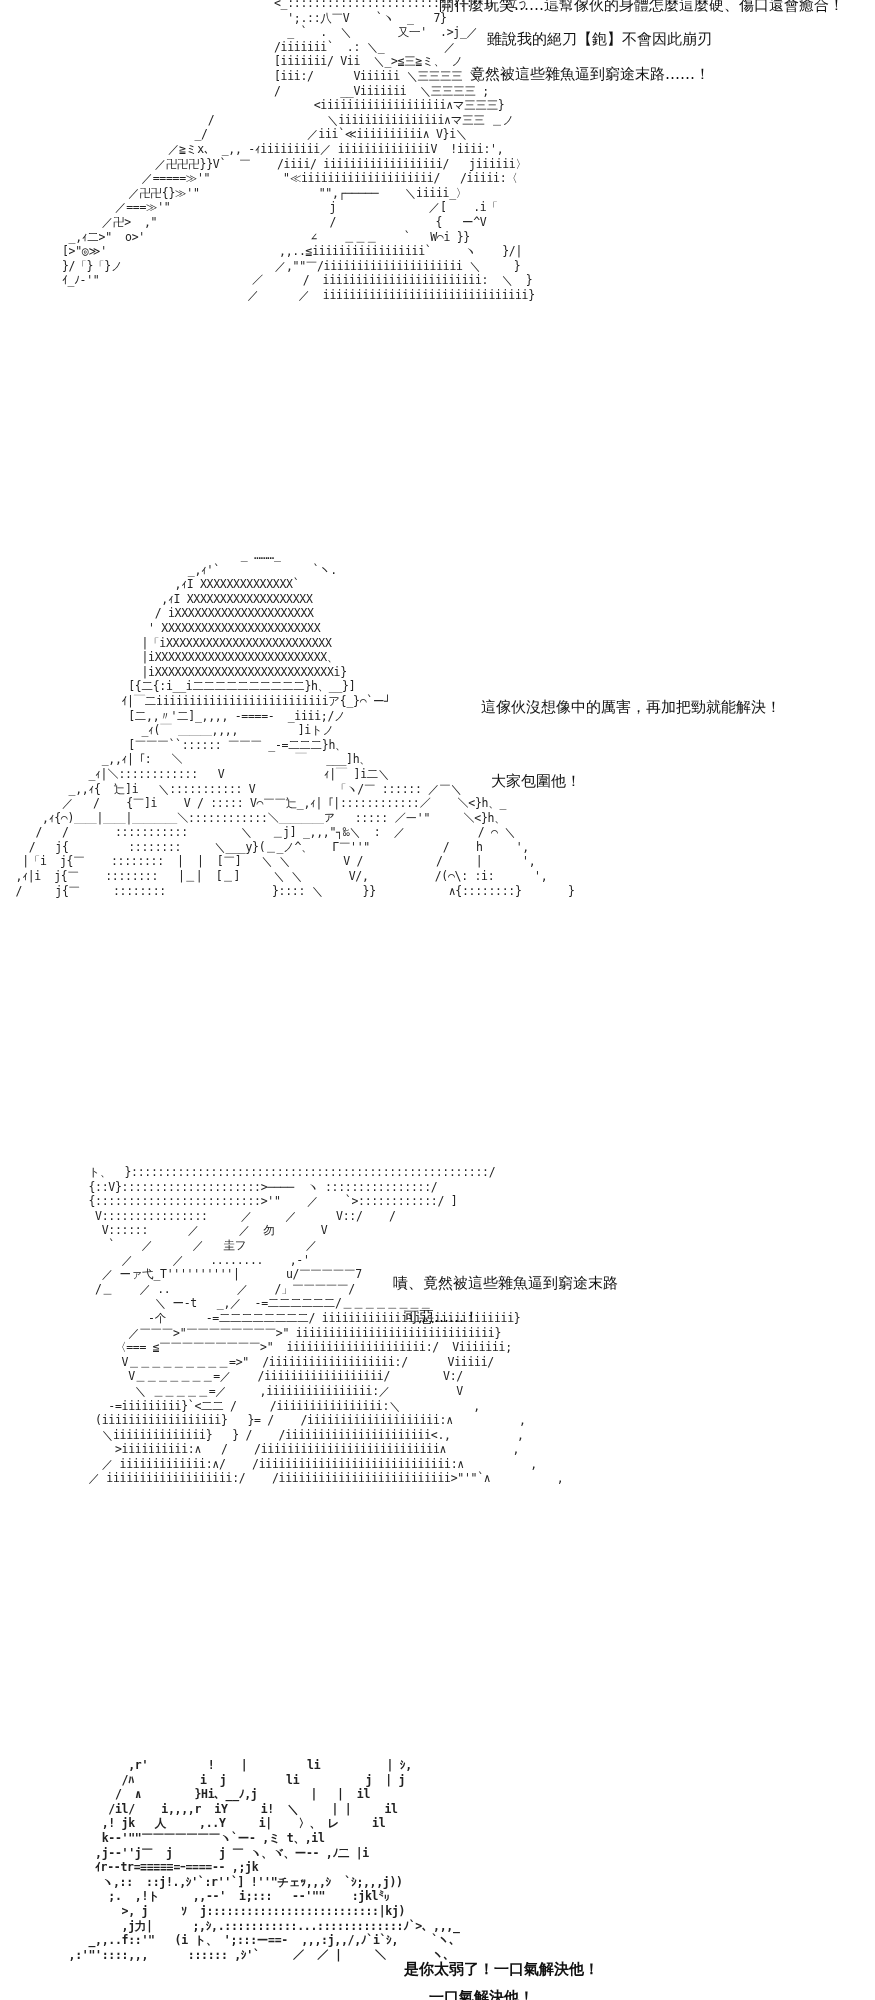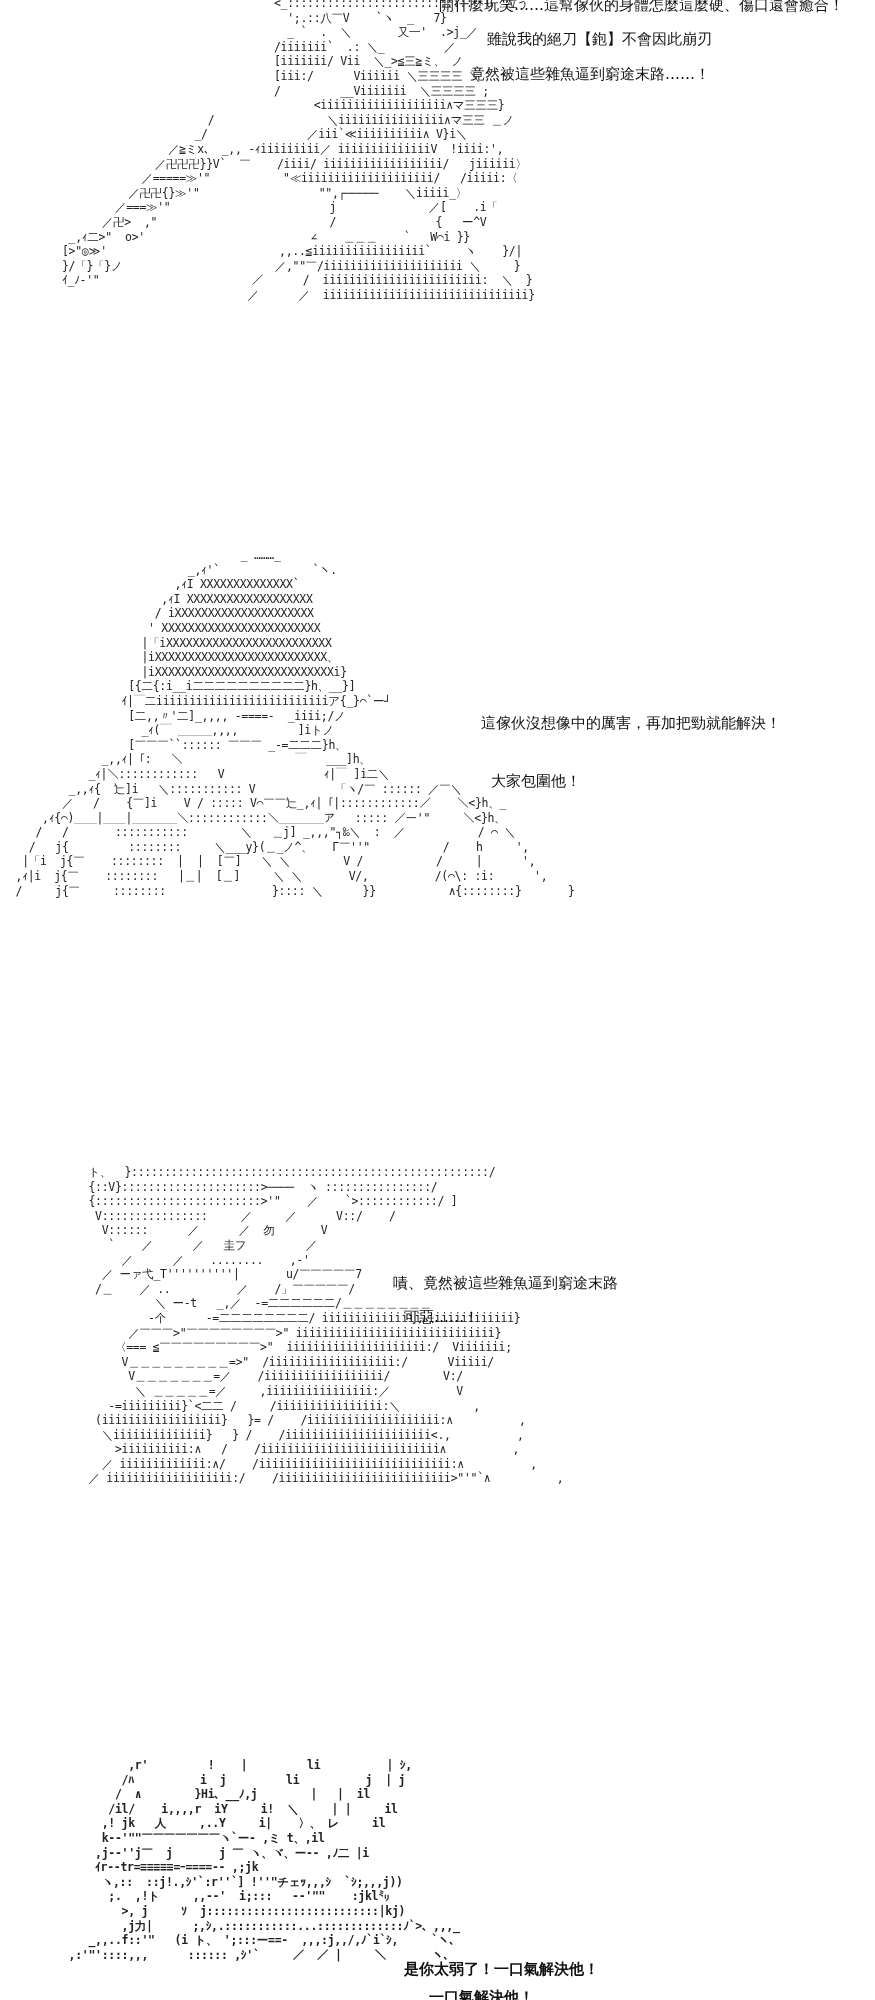--- a/index.html
+++ b/index.html
@@ -56,21 +56,21 @@
               _,,ｨ|「:   ＼                 ￣   ___]h、
             _ｨ|＼::::::::::::   V               ｨ|￣ ]i二＼
          _,,ｨ{  辷]i   ＼::::::::::: V            「ヽ/￣ :::::: ／￣＼
         ／   /    {￣]i    V / ::::: V⌒￣￣辷_,ｨ|「|::::::::::::／    ＼&lt;}h、_
      ,ｨ{⌒)＿＿|＿＿|＿＿＿＿＼::::::::::::＼＿＿＿＿ア   ::::: ／ー'"     ＼&lt;}h、
     /   /       :::::::::::        ＼   ＿j] _,,,"┐‰＼  :  ／           / ⌒ ＼
    /   j{         ::::::::     ＼___y}(＿_ノ^、   Γ￣''"           /    h     ',
   |「i  j{￣    ::::::::  |  |  [￣]   ＼ ＼        V /           /     |      ',
  ,ｨ|i  j{￣    ::::::::   |＿|  [＿]     ＼ ＼       V/,          /(⌒\: :i:      ',
  /     j{￣     ::::::::                }:::: ＼      }}           ∧{::::::::}       }</pre>
-  <div class="line" style="top:150px;left:472px;margin-top:16px;">這傢伙沒想像中的厲害，再加把勁就能解決！</div>
+  <div class="line" style="top:150px;left:472px;">這傢伙沒想像中的厲害，再加把勁就能解決！</div>
   <div class="line" style="top:184px;left:482px;margin-top:40px;">大家包圍他！</div>
 </div>
 
 <div class="panel" style="top:1165px;height:420px;">
   <pre class="aa" style="top:0;left:0;">            ト、  }::::::::::::::::::::::::::::::::::::::::::::::::::::::/
             {::V}:::::::::::::::::::::&gt;────  ヽ ::::::::::::::::/
             {:::::::::::::::::::::::::&gt;'"    ／    `&gt;::::::::::::/ ]
              V::::::::::::::::     ／     ／      V::/    /
               V::::::      ／      ／  勿       V      
                `    ／      ／   圭フ         ／

